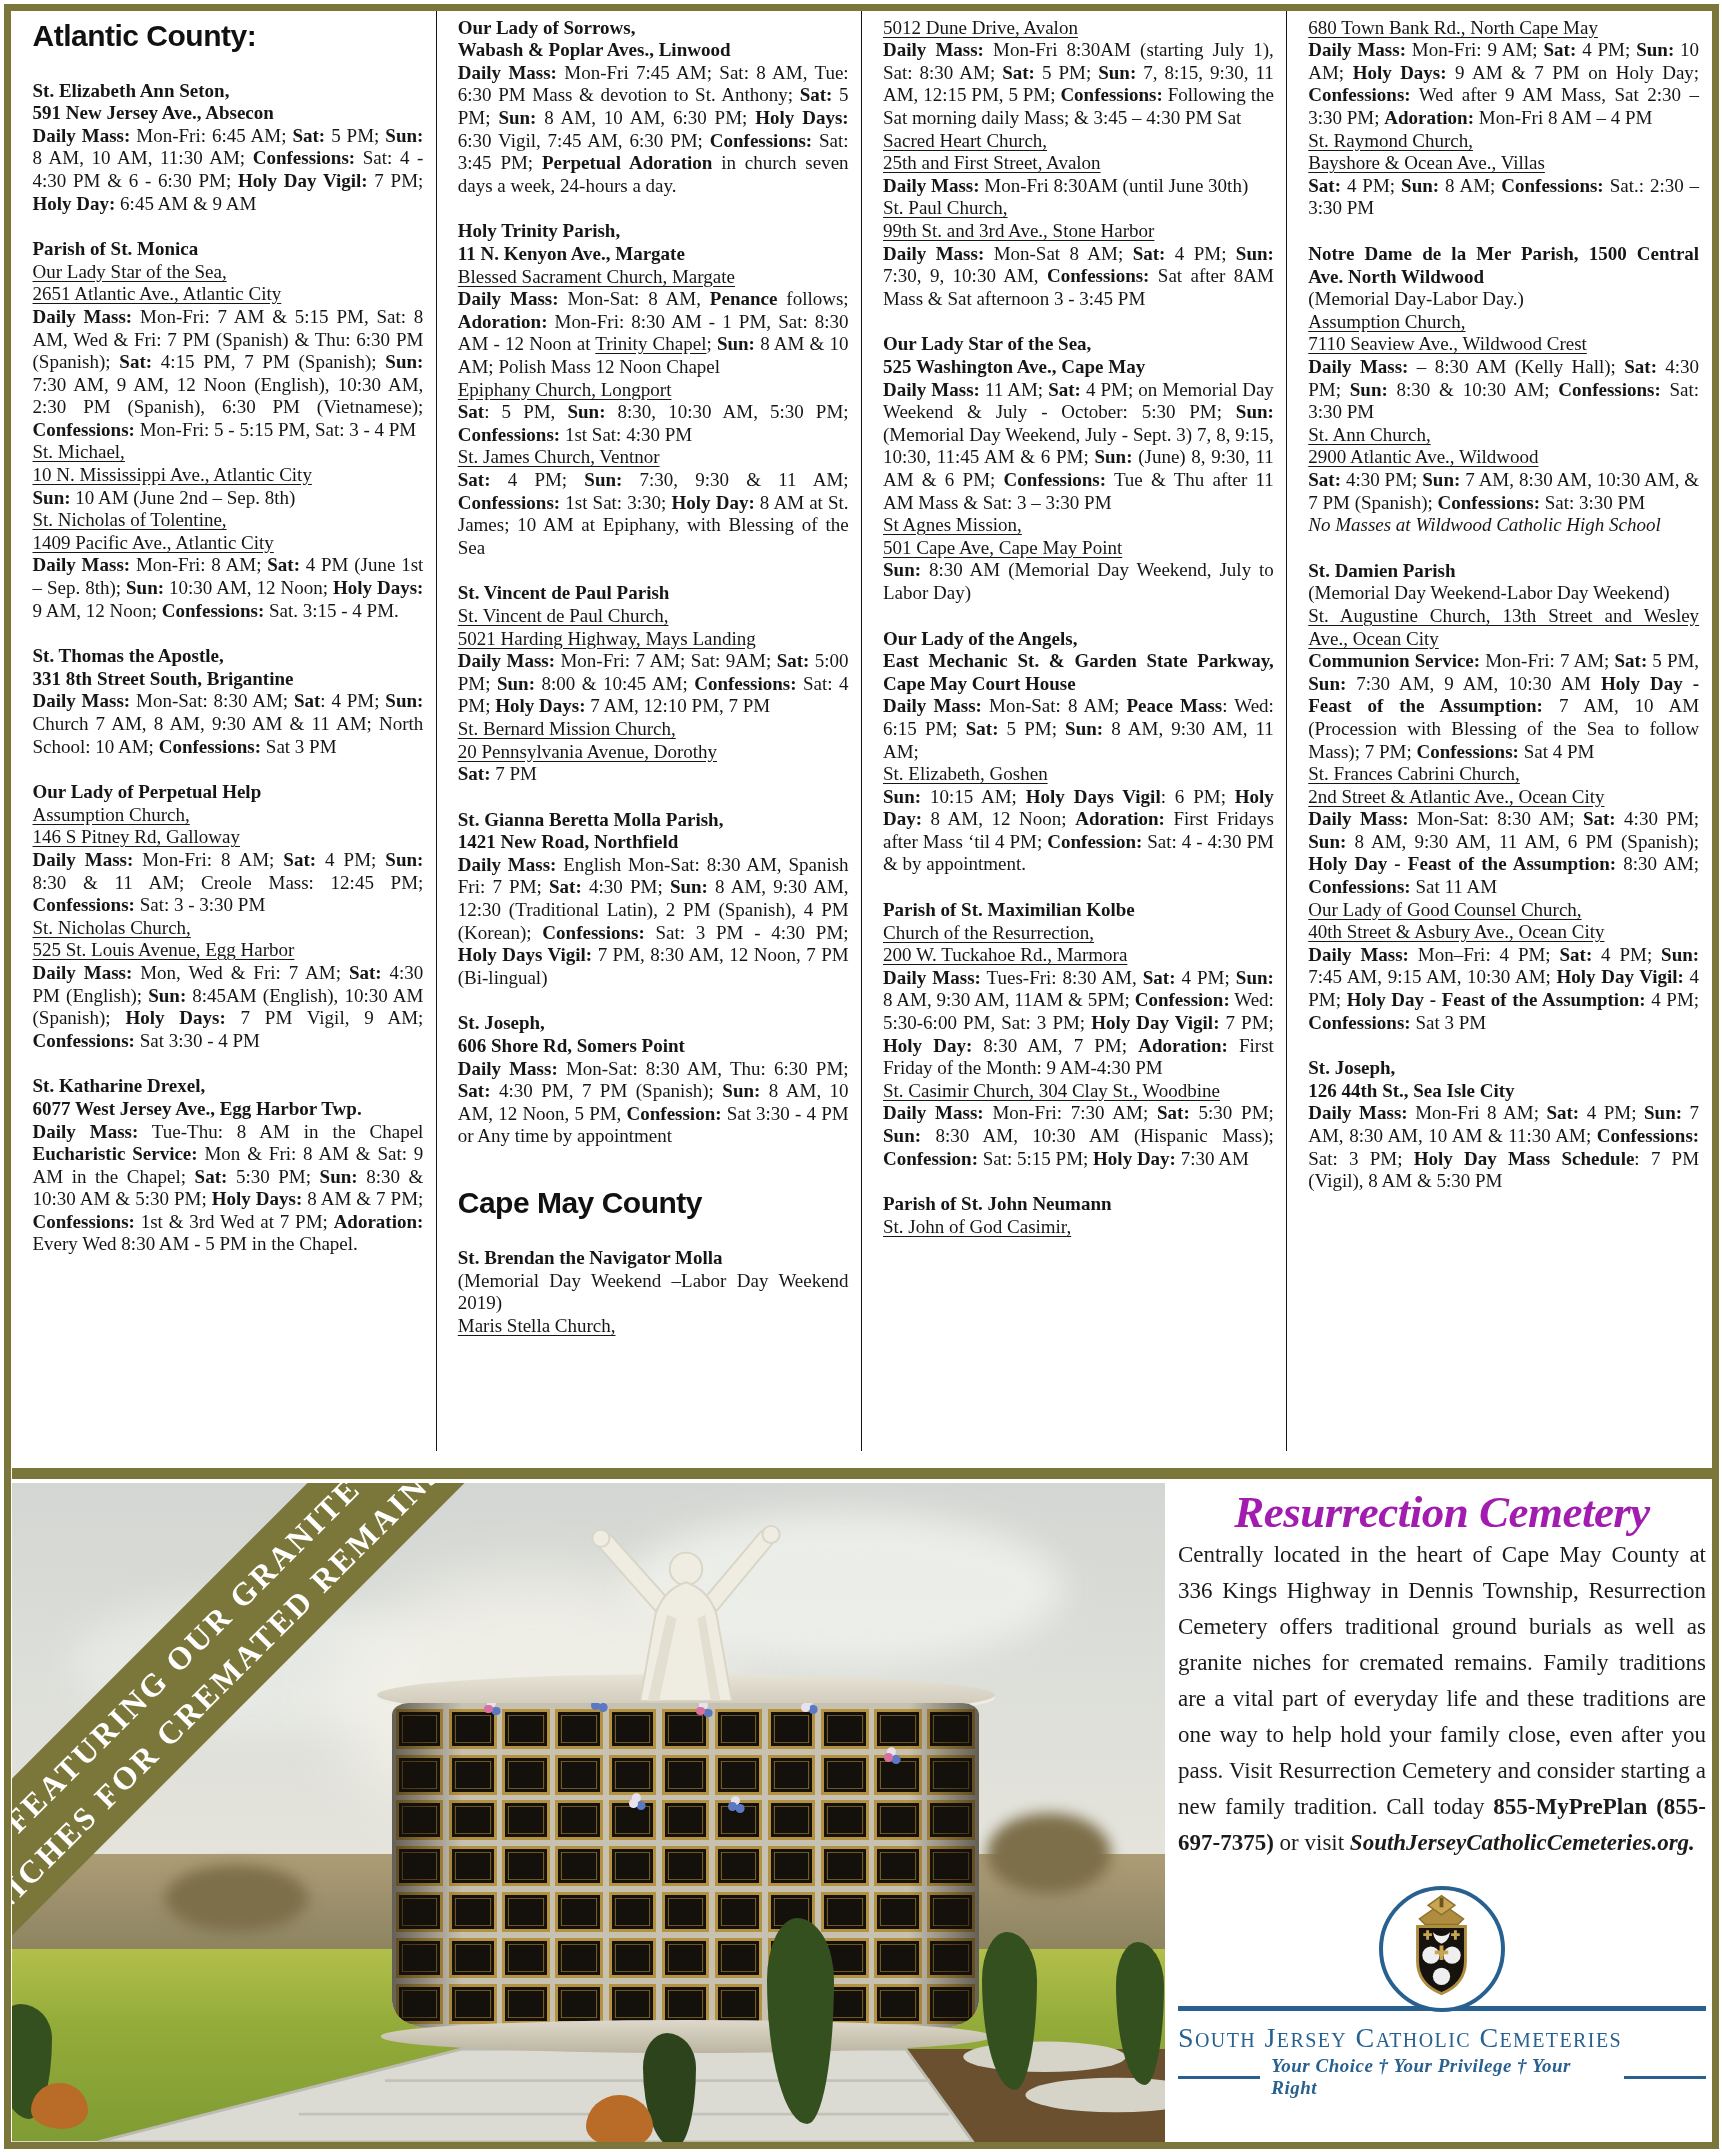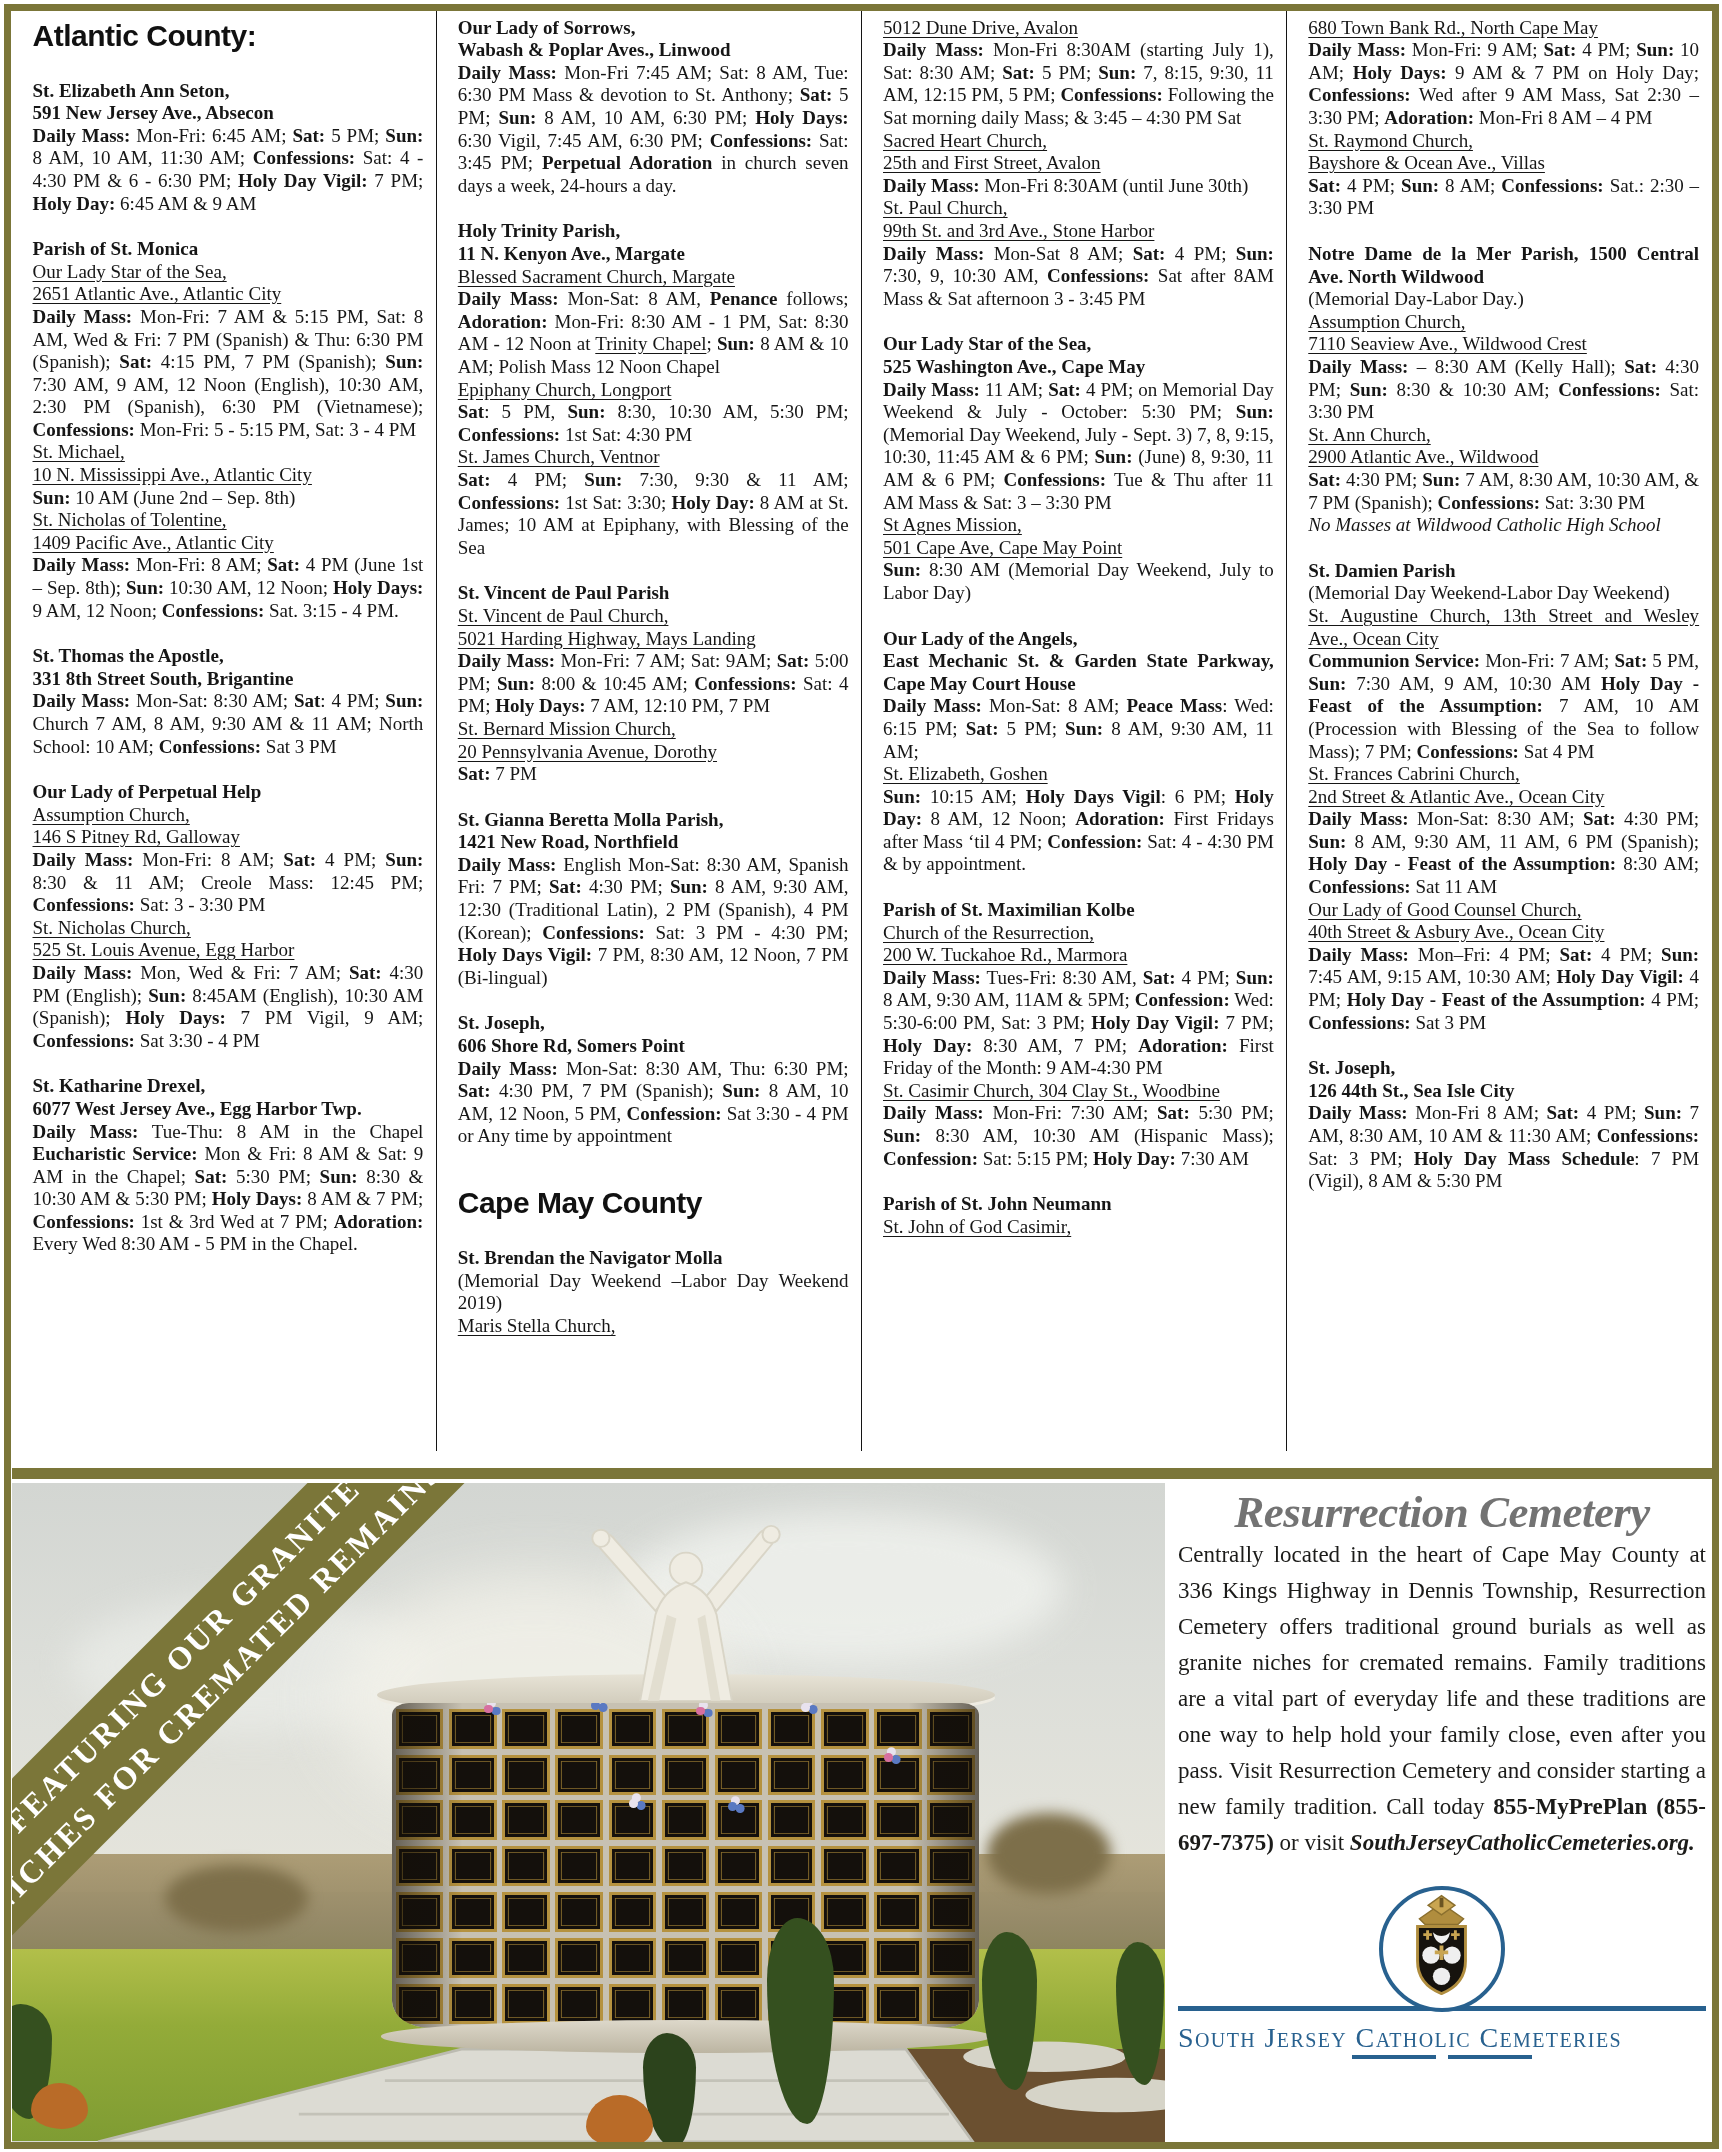--- a/index.html
+++ b/index.html
@@ -61,21 +61,21 @@
   .statue{position:absolute;left:521px;top:36px;width:306px;height:182px;z-index:2;}
 
   .ribbon{position:absolute;left:-196px;top:132px;width:765px;height:111px;background:var(--olive);
           transform:rotate(-45deg);z-index:6;display:flex;flex-direction:column;justify-content:center;
           text-align:center;color:#fff;font-family:"Liberation Serif",serif;font-weight:bold;
           letter-spacing:2.9px;line-height:46px;font-size:32px;}
 
   
   .ad{position:absolute;left:1178px;top:1487px;width:528px;}
   .ad-head{font-style:italic;font-weight:bold;text-align:center;font-size:45px;line-height:50px;
-           letter-spacing:-0.5px;color:#737373;}
+           letter-spacing:-0.5px;color:#a21caf;}
   .ad-par{font-size:23px;line-height:36px;text-align:justify;color:#1b1b19;}
   .logo-wrap{position:relative;margin-top:25px;height:201px;}
   .logo-rule{position:absolute;left:0;right:0;top:120px;height:4.8px;background:var(--blue);}
   .logo-circle{position:relative;width:126px;height:126px;margin:0 auto;background:#fff;border-radius:50%;
                border:4.8px solid var(--blue);box-sizing:border-box;z-index:2;}
   .logo-name{margin-top:9.6px;font-variant:small-caps;color:var(--blue);
              font-size:28px;letter-spacing:1.4px;}
   .tagline{display:flex;align-items:center;justify-content:center;gap:11.5px;color:var(--blue);margin-top:1.9px;}
   .tag-rule{width:84px;height:3.8px;background:var(--blue);}
   .tag-text{font-style:italic;font-size:19px;font-weight:bold;letter-spacing:0.5px;}
@@ -289,18 +289,19 @@
             <circle cx="61" cy="90" r="9" fill="#efefef"></circle>
             <path d="M59 58 h4 v5 h5 v4 h-5 v6 h-4 v-6 h-5 v-4 h5 Z" fill="#c9a551"></path>
             <path d="M45 42 h3 v3 h3 v3 h-3 v4 h-3 v-4 h-3 v-3 h3 Z" fill="#c9a551"></path>
             <path d="M74 42 h3 v3 h3 v3 h-3 v4 h-3 v-4 h-3 v-3 h3 Z" fill="#c9a551"></path>
           </g>
         </svg>
       </div>
       <div class="logo-name">South Jersey Catholic Cemeteries</div>
       <div class="tagline">
         <span class="tag-rule"></span>
+        <span class="tag-text">Your Choice  †  Your Privilege  †  Your Right</span>
         <span class="tag-rule"></span>
       </div>
     </div>
   </div>
 </div>
 
 
 </body></html>

